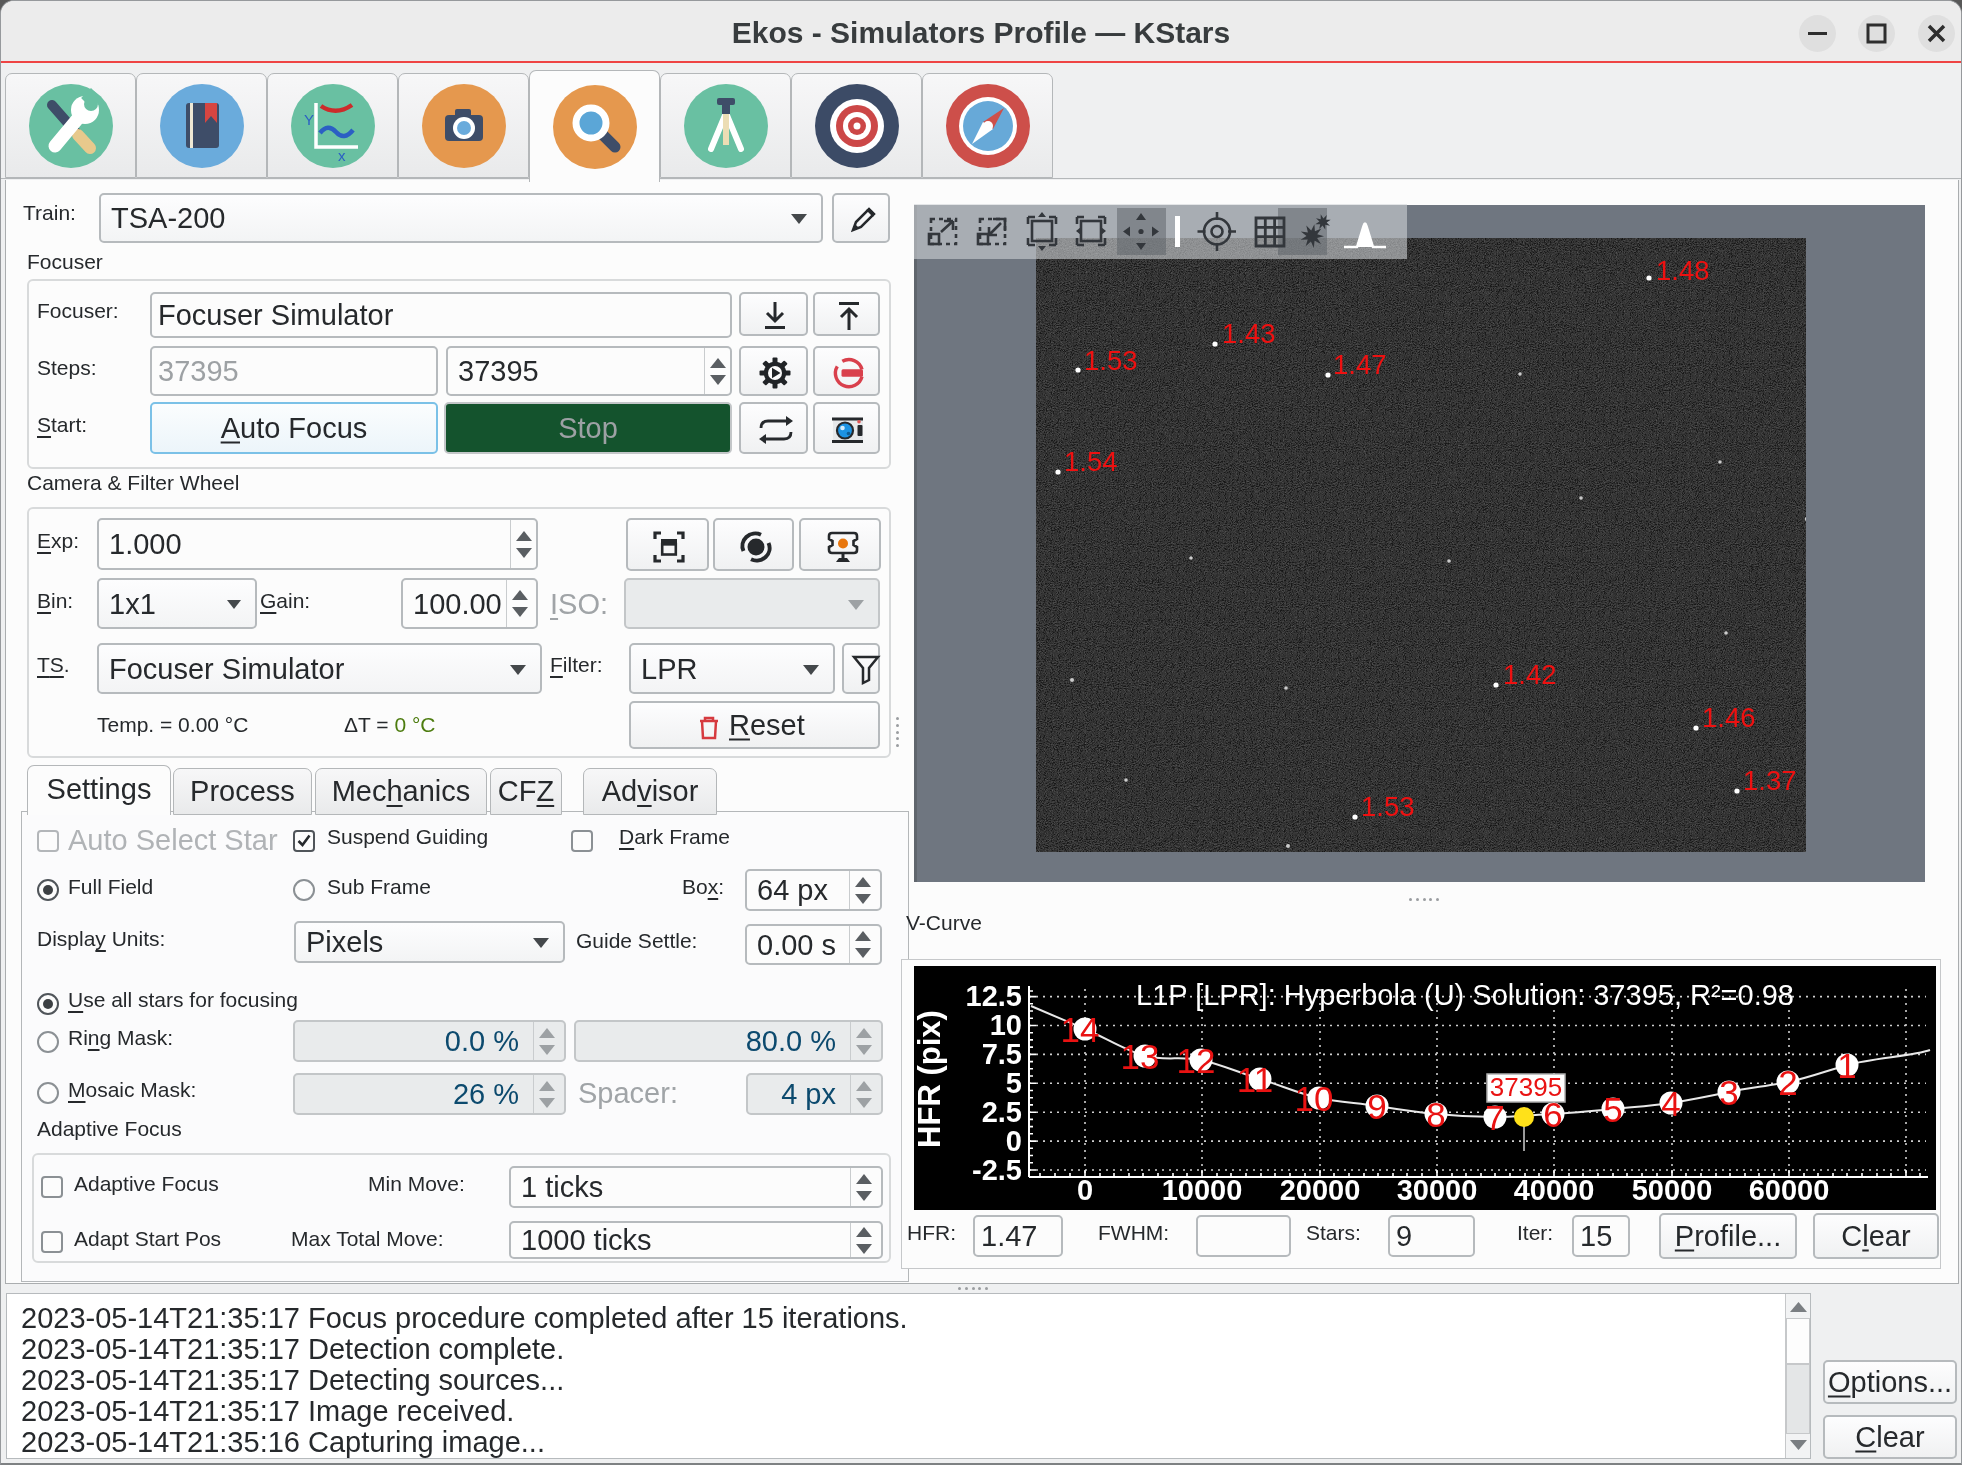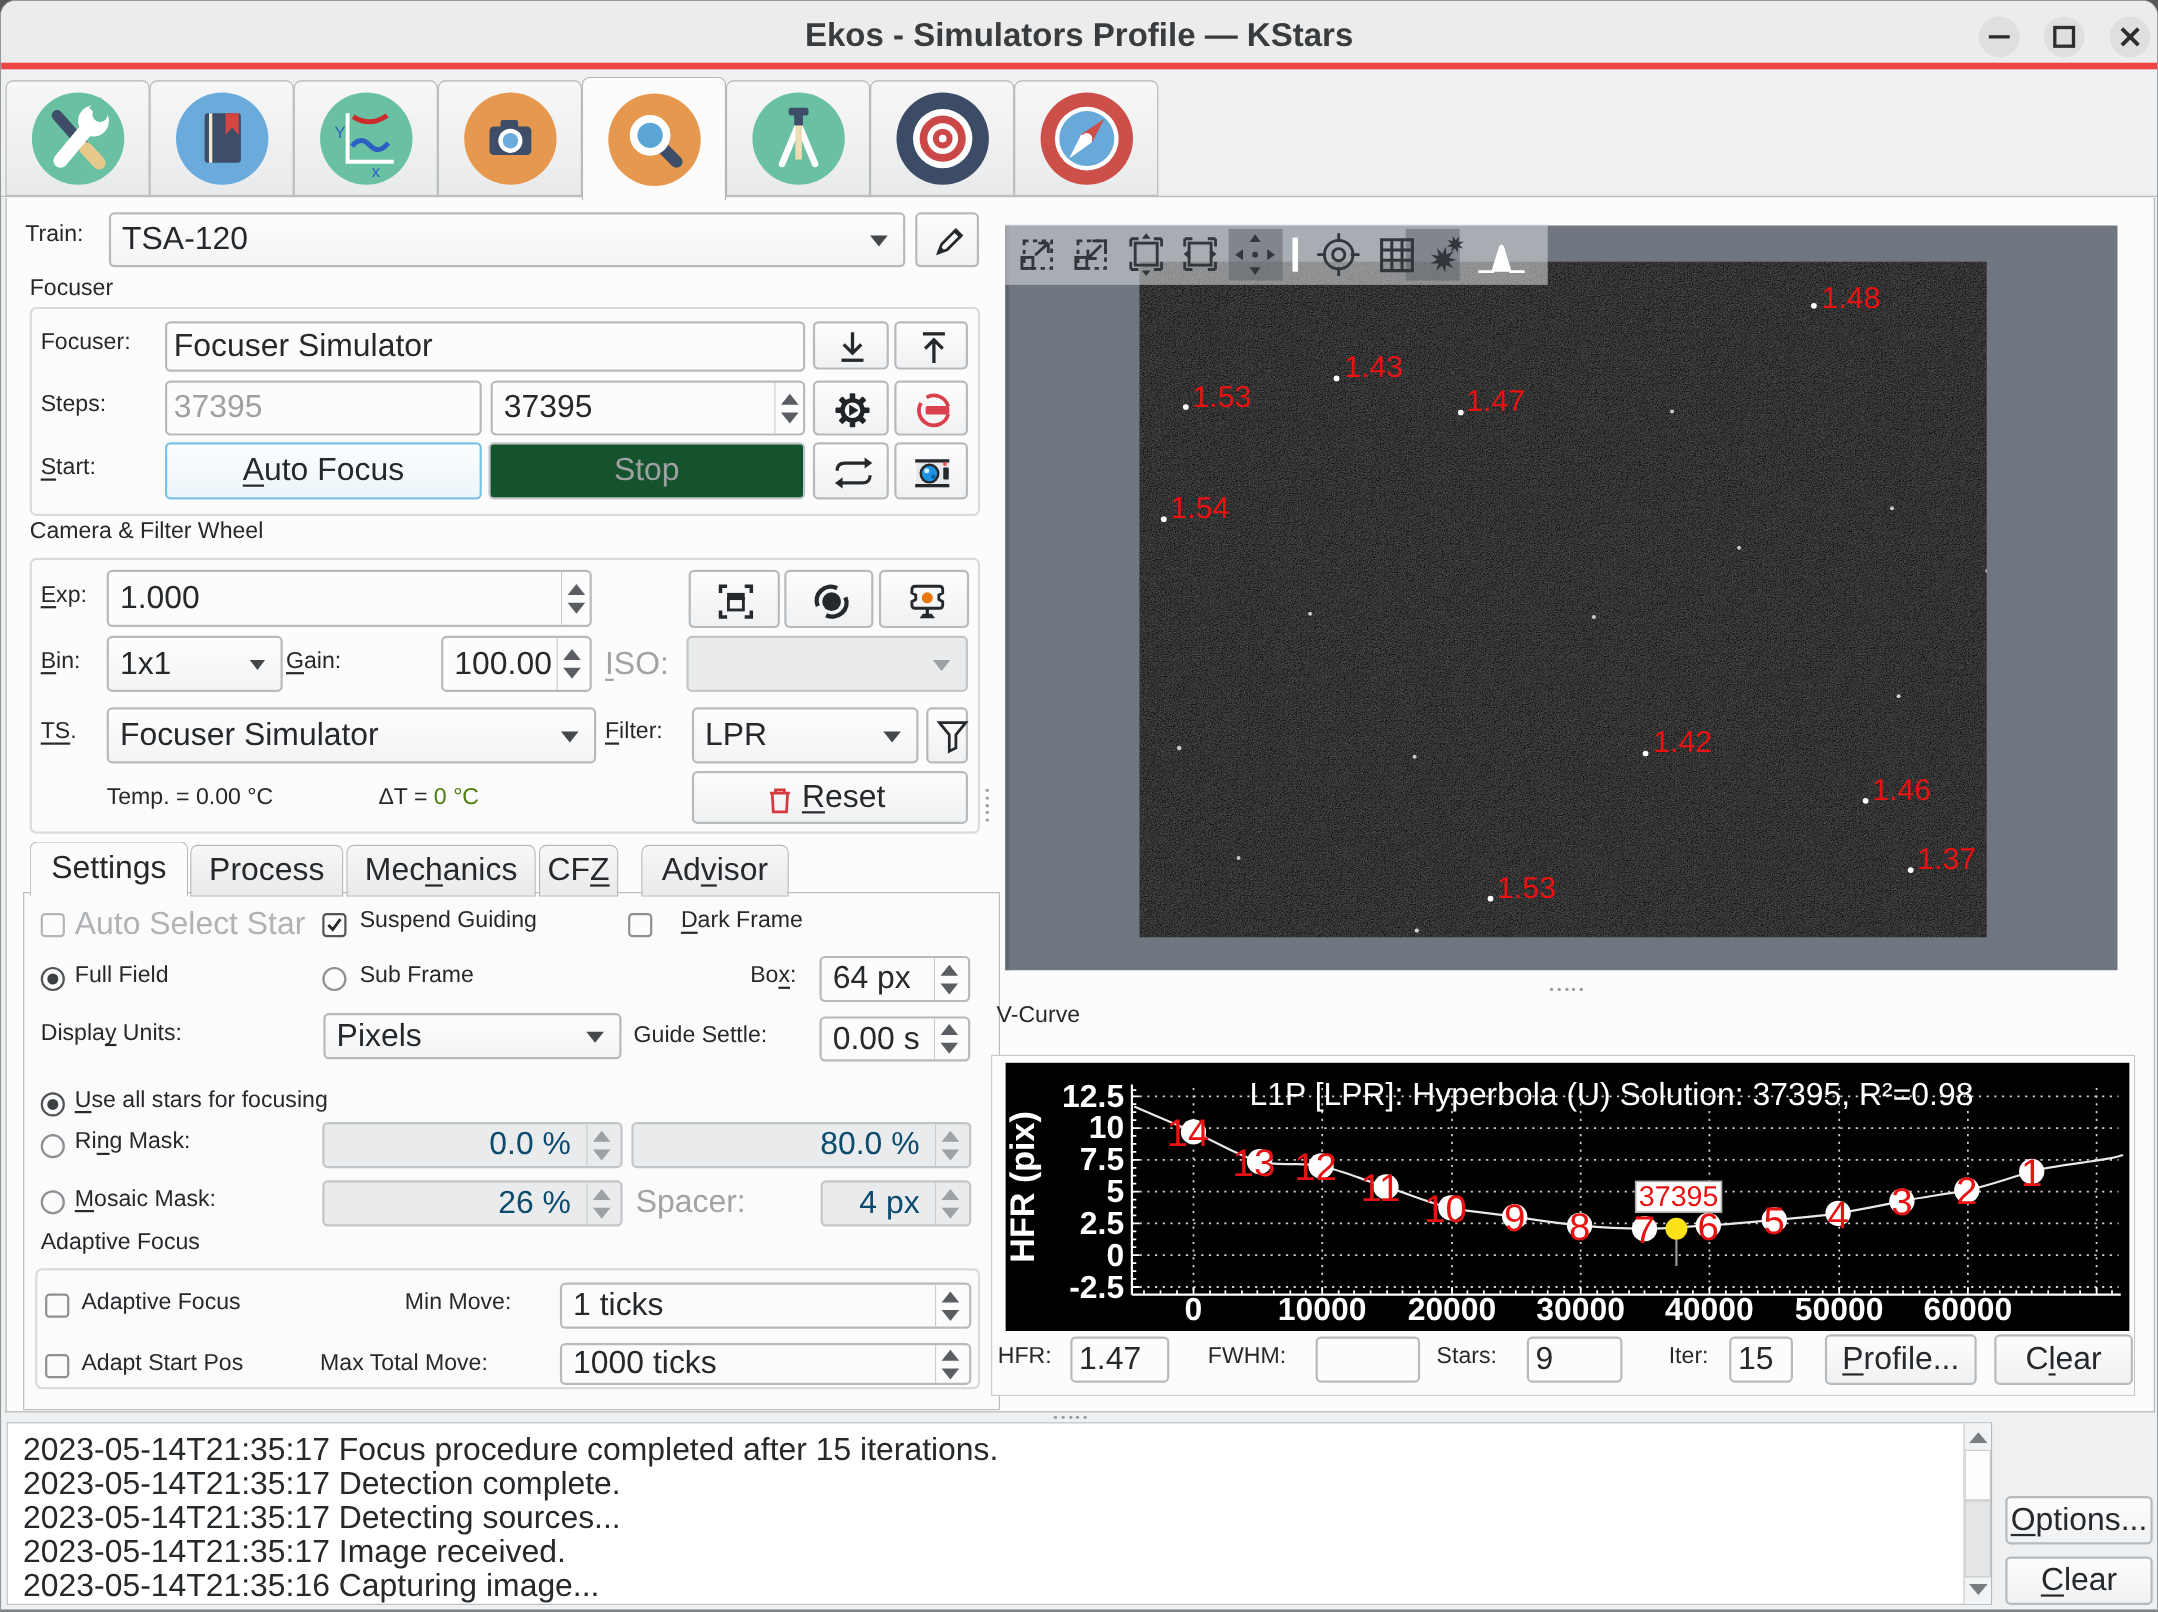--- a/index.html
+++ b/index.html
@@ -1,16 +1,16 @@
 <!DOCTYPE html>
 <html><head><meta charset="utf-8"><style>
 *{margin:0;padding:0;box-sizing:border-box}
 html,body{width:1962px;height:1465px;background:#585858;font-family:"Liberation Sans",sans-serif;overflow:hidden}
 #win{position:absolute;left:0;top:0;width:1962px;height:1465px;background:#eff0f1;border-radius:14px 14px 0 0;border:1px solid #96999c;border-bottom:2px solid #7e8183;overflow:hidden}
-#titlebar{position:absolute;left:0;top:0;width:100%;height:62px;background:#ececec;border-bottom:6px solid #ef4444}
+#titlebar{position:absolute;left:0;top:0;width:100%;height:62px;background:#ececec;border-bottom:2px solid #ef4444}
 #title{position:absolute;left:0;top:15px;width:100%;text-align:center;font-size:30px;font-weight:bold;color:#383c3e}
 .winbtn{position:absolute;top:14px;width:37px;height:37px;border-radius:50%;background:#dfdfdf}
 #tabbar{position:absolute;left:0;top:63px;width:100%;height:116px;background:#eff0f1}
 #tabbar .bline{position:absolute;left:0;top:114px;width:100%;height:1px;background:#b4b7b9}
 .tab{position:absolute;top:9px;height:105px;width:131px;background:linear-gradient(#f7f7f8,#e9eaeb);border:1px solid #b4b7b9;border-radius:7px 7px 0 0}
 .tab.active{top:6px;height:112px;background:#fcfcfc;border-bottom:none;z-index:3}
 .tab svg{position:absolute;left:50%;top:50%;transform:translate(-50%,-50%)}
 #content{position:absolute;left:4px;top:179px;width:1954px;height:1104px;background:#fcfcfc;border:1px solid #aaadaf;border-top:none}
 .lbl{position:absolute;font-size:21px;color:#26292c;white-space:nowrap;line-height:1}
 .glbl{position:absolute;font-size:29px;color:#a0a4a7;white-space:nowrap;line-height:1}
@@ -123,21 +123,21 @@
       <circle cx="43" cy="43" r="25" fill="#67a9d8"></circle>
       <path d="M59 25 L48 46 L38 39 Z" fill="#cd4f4a"></path>
       <path d="M27 61 L38 39 L48 46 Z" fill="#fff"></path>
       <circle cx="43" cy="43" r="5" fill="#fff"></circle>
     </svg>
       </div>
   </div>
   <div id="content"></div>
   <div class="lbl" style="left:22px;top:201px">Train:</div>
   <div class="combo" style="left:98px;top:192px;width:724px;height:50px">
-      <span>TSA-120</span>
+      <span>TSA-200</span>
       <i class="carr"></i>
     </div>
   <div class="btn" style="left:831px;top:192px;width:58px;height:50px">
       <svg style="position:absolute;left:13px;top:9px" width="32" height="32" viewBox="0 0 32 32">
         <path d="M6 26 L9 18 L22 5 L27 10 L14 23 Z" stroke="#26292c" stroke-width="2.5" fill="none"></path>
         <path d="M19 6 L26 13 L27.5 9.5 L22.5 4.5 Z" fill="#26292c"></path>
         <path d="M6 26 L12 24 L8 20 Z" fill="#26292c"></path>
       </svg>
     </div>
   <div class="lbl" style="left:26px;top:250px">Focuser</div>

